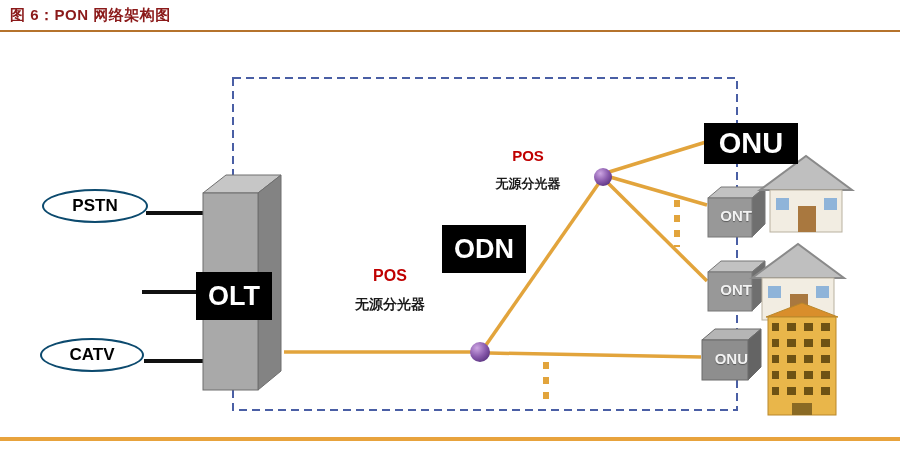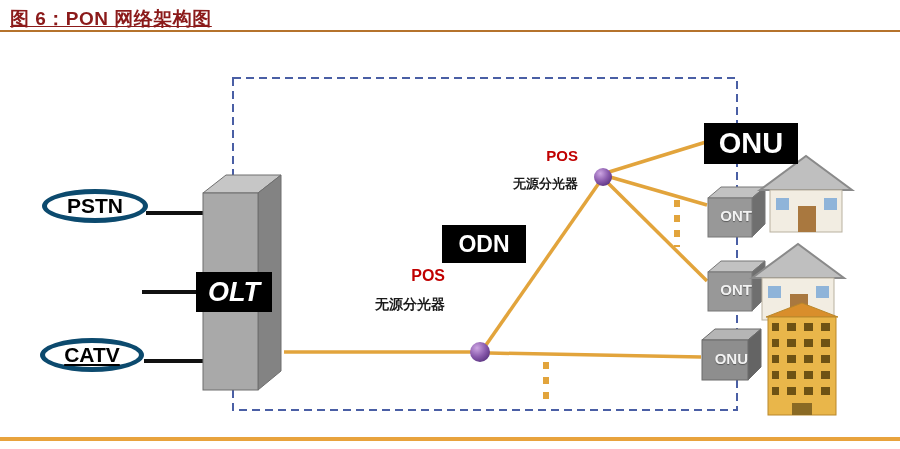--- a/index.html
+++ b/index.html
@@ -1,43 +1,43 @@
 <!DOCTYPE html>
 <html><head>
 <meta charset="utf-8">
 <style>
   * { margin:0; padding:0; box-sizing:border-box; }
   body { background:#ffffff; font-family:"Liberation Sans", sans-serif; }
   .page { position:relative; width:900px; height:449px; background:#ffffff; overflow:hidden; }
-  .fig-title { position:absolute; left:10px; top:6px; font-size:19px; font-weight:bold; color:#8B1A1A; letter-spacing:0.5px;text-decoration:underline; }
+  .fig-title { position:absolute; left:10px; top:6px; font-size:15px; font-weight:bold; color:#8B1A1A; letter-spacing:0.5px; }
   .rule-top { position:absolute; left:0; top:30px; width:100%; height:2px; background:#B5732C; }
   .rule-bottom { position:absolute; left:0; top:437px; width:100%; height:4px; background:#E8A33D; }
   .diagram-svg { position:absolute; left:0; top:0; }
   .overlay { position:absolute; display:flex; align-items:center; justify-content:center; }
-  .oval { border:5px solid #0c4a6e; border-radius:50%; background:#fff; font-weight:bold; font-size:21px; color:#000; }
+  .oval { border:2px solid #0c4a6e; border-radius:50%; background:#fff; font-weight:bold; font-size:17px; color:#000; }
   .black-box { background:#000; color:#fff; font-weight:bold; }
-  .olt-label  { left:196px; top:272px; width:76px;  height:40px; font-size:27px;font-style:italic; }
-  .odn-label  { left:442px; top:225px; width:84px;  height:38px; font-size:23px; }
+  .olt-label  { left:196px; top:272px; width:76px;  height:48px; font-size:27px; }
+  .odn-label  { left:442px; top:225px; width:84px;  height:48px; font-size:27px; }
   .onu-top-label { left:704px; top:123px; width:94px; height:41px; font-size:29px; }
-  .pos-group { position:absolute; text-align:right; }
+  .pos-group { position:absolute; text-align:center; }
   .pos-name { color:#C00000; font-weight:bold; }
   .pos-desc { color:#1A1A1A; font-weight:bold; margin-top:11px; }
   .pos-lower { left:335px; top:267px; width:110px; }
   .pos-lower .pos-name { font-size:16px; }
   .pos-lower .pos-desc { font-size:14px; }
   .pos-upper { left:478px; top:147px; width:100px; }
   .pos-upper .pos-name { font-size:15px; }
   .pos-upper .pos-desc { font-size:13px; }
   .cube-label { position:absolute; text-align:right; font-weight:bold; font-size:15px; color:#F2F2F2; text-shadow:0 1px 1px rgba(0,0,0,.4); }
   .ont1-label { left:708px; top:207px; width:44px; }
   .ont2-label { left:708px; top:281px; width:44px; }
   .onu-bottom-label { left:702px; top:350px; width:46px; }
   .oval-pstn     { left:42px; top:189px; width:106px; height:34px; }
   .oval-internet { left:31px; top:266px; width:112px; height:34px; }
-  .oval-catv     { left:40px; top:338px; width:104px; height:34px;text-decoration:underline; }
+  .oval-catv     { left:40px; top:338px; width:104px; height:34px; }
 </style>
 </head>
 <body>
 
 <div class="page">
 
   <div class="fig-title">图 6：PON 网络架构图</div>
   <div class="rule-top"></div>
 
   <svg class="diagram-svg" width="900" height="449" viewBox="0 0 900 449">

